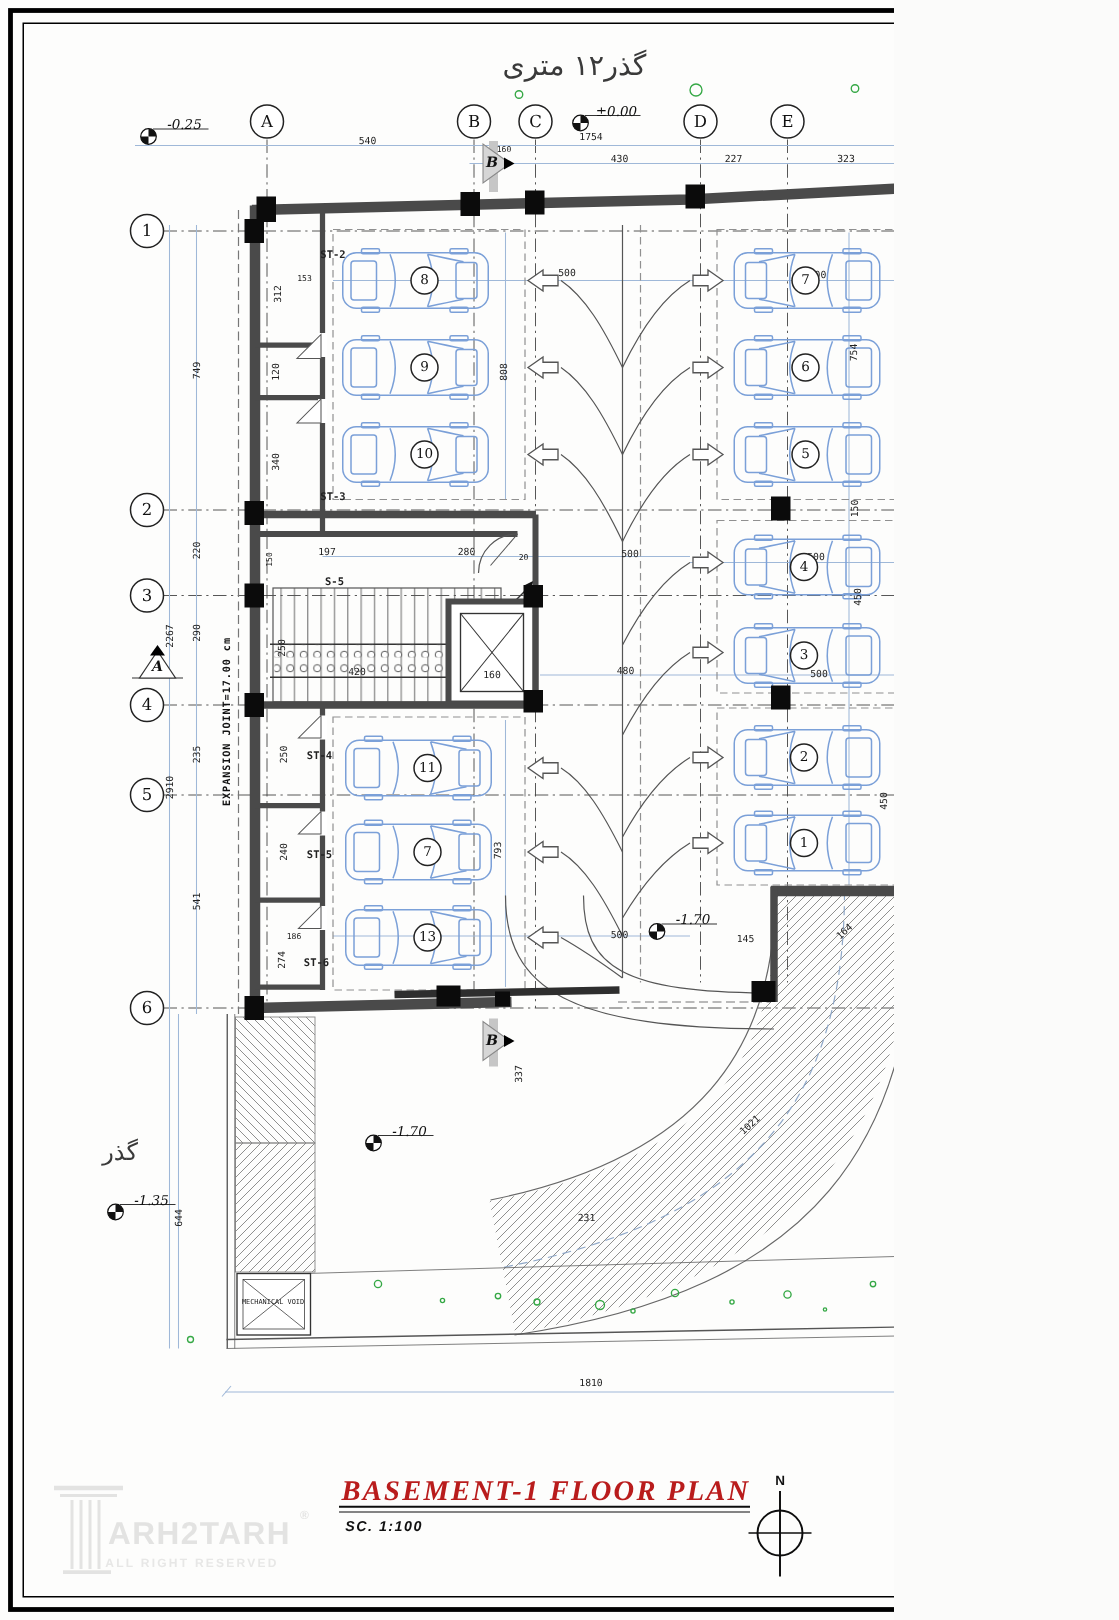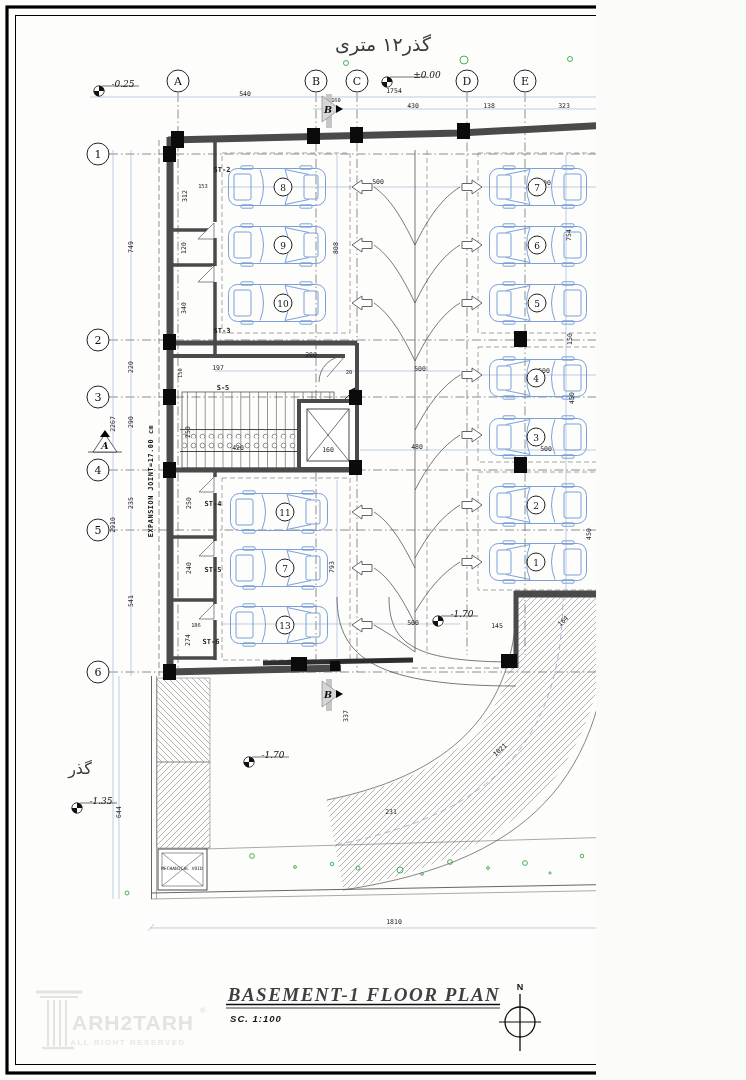--- a/index.html
+++ b/index.html
@@ -20,21 +20,21 @@
       font:9px "DejaVu Serif",serif;color:#111;display:flex;align-items:center;justify-content:center;
       transform:translate(-50%,-50%);z-index:6;}
   .elev{position:absolute;font:italic 9px "DejaVu Serif",serif;color:#111;white-space:nowrap;
       transform:translate(-50%,-50%);z-index:6;}
   .sec{position:absolute;font:italic bold 9.5px "DejaVu Serif",serif;color:#111;
       transform:translate(-50%,-50%);z-index:7;}
   .fa{position:absolute;font:19px "DejaVu Sans",sans-serif;color:#3a3a3a;direction:rtl;white-space:nowrap;
       transform:translate(-50%,-50%);z-index:6;}
   .mech{position:absolute;width:42px;text-align:center;font:4.6px "DejaVu Sans Mono",monospace;color:#222;
       transform:translate(-50%,-50%);line-height:1.25;z-index:6;}
-  .tb-title{position:absolute;font:italic bold 19px "Liberation Serif",serif;letter-spacing:1.5px;color:#404040;
+  .tb-title{position:absolute;font:italic bold 19px "Liberation Serif",serif;letter-spacing:1.5px;color:#b91c1c;
       white-space:nowrap;transform:translate(-50%,-50%);z-index:6;}
   .tb-scale{position:absolute;font:italic bold 9.5px "Liberation Sans",sans-serif;letter-spacing:1px;color:#111;
       white-space:nowrap;transform:translate(-50%,-50%);z-index:6;}
   .north-n{position:absolute;font:bold 9px "Liberation Sans",sans-serif;color:#111;
       transform:translate(-50%,-50%);z-index:6;}
   .logo-brand{position:absolute;font:bold 21px "Liberation Sans",sans-serif;letter-spacing:1px;color:#e3e3e2;
       white-space:nowrap;transform:translate(-50%,-50%);z-index:3;}
   .logo-reg{position:absolute;font:bold 8px "Liberation Sans",sans-serif;color:#e3e3e2;transform:translate(-50%,-50%);z-index:3;}
   .logo-sub{position:absolute;font:bold 8px "Liberation Sans",sans-serif;letter-spacing:1.5px;color:#e7e7e6;
       white-space:nowrap;transform:translate(-50%,-50%);z-index:3;}
@@ -367,31 +367,31 @@
 <div class="gb" style="left:525px;top:81px">E</div>
 <div class="gb" style="left:608px;top:81px">F</div>
 <div class="gb" style="left:98px;top:154px">1</div>
 <div class="gb" style="left:98px;top:340px">2</div>
 <div class="gb" style="left:98px;top:397px">3</div>
 <div class="gb" style="left:98px;top:470px">4</div>
 <div class="gb" style="left:98px;top:530px">5</div>
 <div class="gb" style="left:98px;top:672px">6</div>
 
 <span class="elev" style="left:123px;top:84px">-0.25</span>
-<span class="elev" style="left:427px;top:75px">±0.00</span>
+<span class="elev" style="left:411px;top:75px">±0.00</span>
 <span class="elev" style="left:672px;top:89px">+0.25</span>
 <span class="elev" style="left:462px;top:614px">-1.70</span>
 <span class="elev" style="left:273px;top:755px">-1.70</span>
 <span class="elev" style="left:101px;top:801px">-1.35</span>
 
 <span class="l" style="left:245px;top:94px">540</span>
 <span class="l s" style="left:336px;top:100px">160</span>
 <span class="l" style="left:394px;top:91px">1754</span>
 <span class="l" style="left:413px;top:106px">430</span>
-<span class="l" style="left:489px;top:106px">138</span>
+<span class="l" style="left:489px;top:106px">227</span>
 <span class="l" style="left:564px;top:106px">323</span>
 
 <span class="l r" style="left:131px;top:247px">749</span>
 <span class="l r" style="left:131px;top:367px">220</span>
 <span class="l r" style="left:113px;top:424px">2267</span>
 <span class="l r" style="left:131px;top:422px">290</span>
 <span class="l r" style="left:131px;top:503px">235</span>
 <span class="l r" style="left:113px;top:525px">2910</span>
 <span class="l r" style="left:131px;top:601px">541</span>
 <span class="l r" style="left:119px;top:812px">644</span>
@@ -418,21 +418,21 @@
 <span class="l r" style="left:570px;top:339px">150</span>
 <span class="l r" style="left:572px;top:398px">450</span>
 <span class="l r" style="left:589px;top:534px">450</span>
 <span class="l r45" style="left:563px;top:621px">164</span>
 <span class="l" style="left:497px;top:626px">145</span>
 
 <span class="l" style="left:378px;top:182px">500</span>
 <span class="l r" style="left:336px;top:248px">808</span>
 <span class="l" style="left:544px;top:371px">500</span>
 <span class="l" style="left:417px;top:447px">480</span>
-<span class="l" style="left:311px;top:355px">280</span>
+<span class="l" style="left:311px;top:368px">280</span>
 <span class="l s" style="left:349px;top:372px">20</span>
 <span class="l" style="left:420px;top:369px">500</span>
 <span class="l" style="left:546px;top:449px">500</span>
 <span class="l" style="left:413px;top:623px">500</span>
 <span class="l r" style="left:332px;top:567px">793</span>
 <span class="l" style="left:545px;top:183px">500</span>
 <span class="l r" style="left:346px;top:716px">337</span>
 <span class="l" style="left:391px;top:812px">231</span>
 <span class="l r45" style="left:500px;top:750px">1021</span>
 <span class="l" style="left:394px;top:922px">1810</span>

